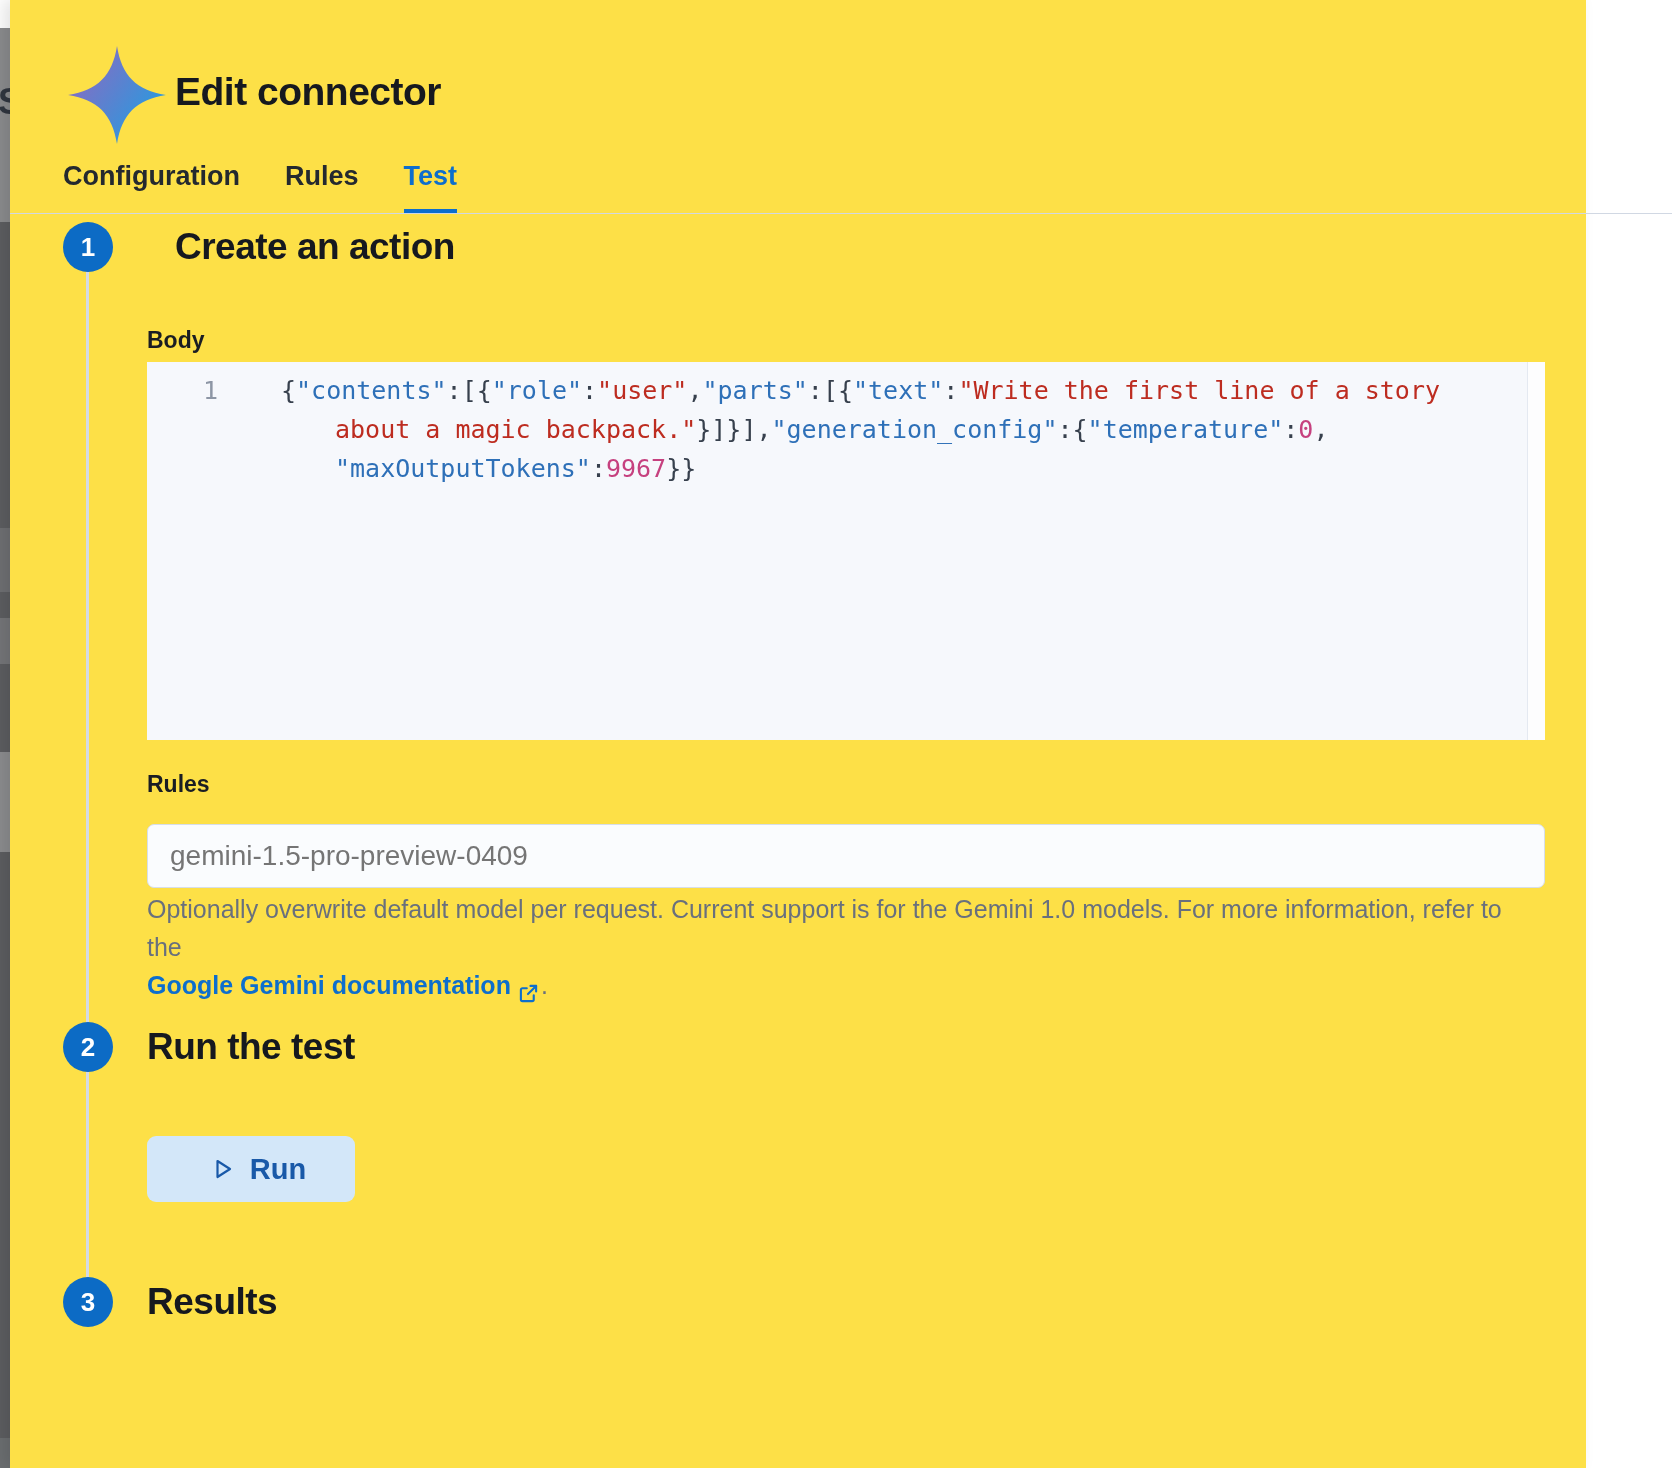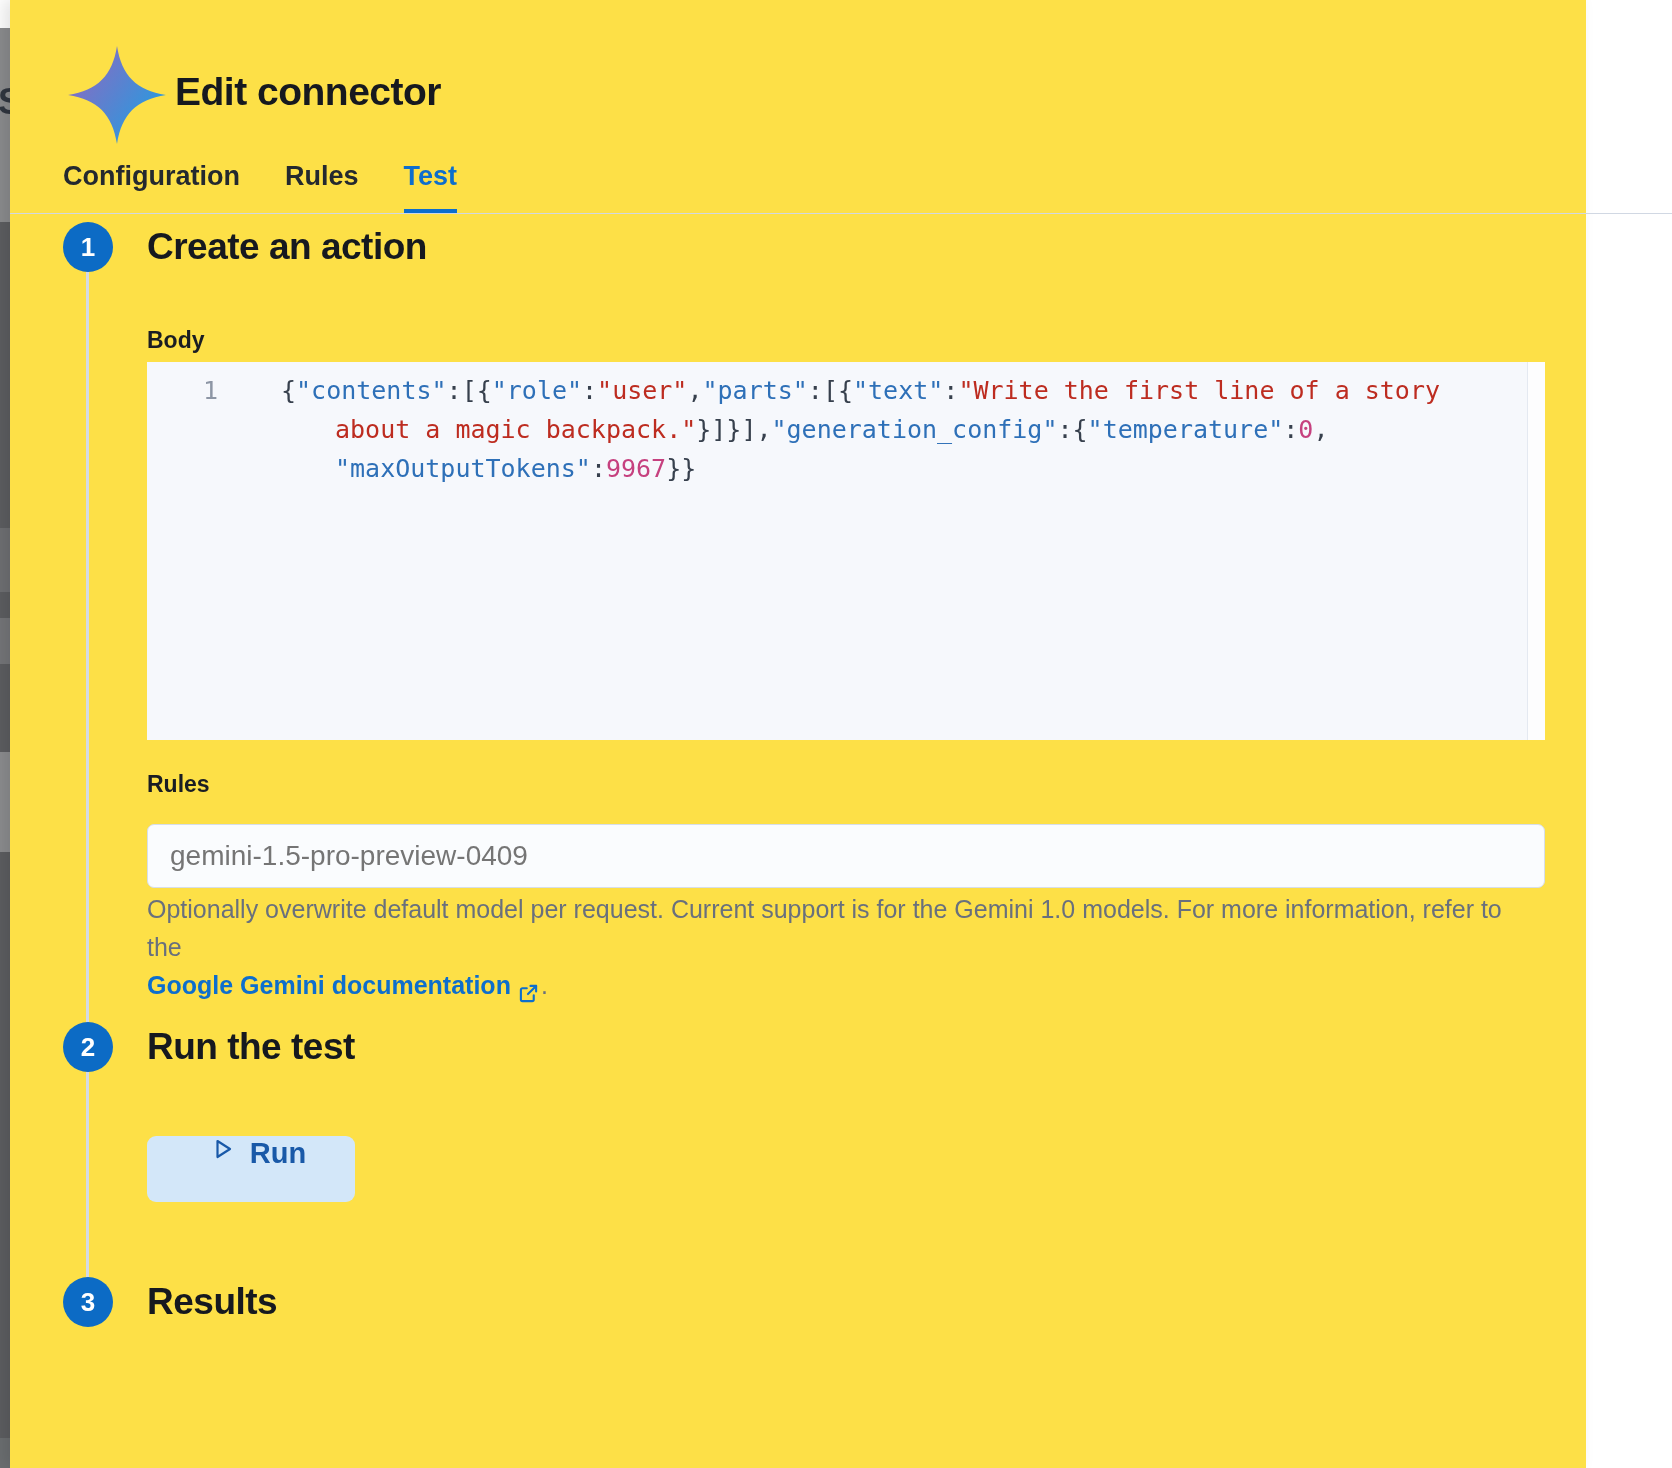--- a/index.html
+++ b/index.html
@@ -31,21 +31,21 @@
   .header-divider{position:absolute;left:0;top:213px;width:1662px;height:1px;background:#d1d8e3;}
   
   .step-line{position:absolute;left:76px;width:3px;background:#d4dae5;}
   .line-a{top:272px;height:750px;}
   .line-b{top:1072px;height:205px;}
   .step-circle{position:absolute;left:53px;width:50px;height:50px;border-radius:50%;background:#0c6bc5;color:#ffffff;font-size:26px;font-weight:700;display:flex;align-items:center;justify-content:center;}
   .circle-1{top:222px;}
   .circle-2{top:1022px;}
   .circle-3{top:1277px;}
   .step-title{position:absolute;left:137px;font-size:37px;font-weight:700;color:#16191f;letter-spacing:-0.5px;line-height:46px;}
-  .title-1{top:224px;}
+  .title-1{top:224px;margin-left:28px;}
   .title-2{top:1024px;}
   .title-3{top:1279px;}
   
   .field-label{position:absolute;left:137px;font-size:23px;font-weight:700;color:#1a1d23;line-height:28px;text-align:right;}
   .label-body{top:326px;}
   .label-model{top:770px;}
   .code-editor{position:absolute;left:137px;top:362px;width:1398px;height:378px;background:#f6f8fc;cursor:text;}
   .code-scrollstrip{position:absolute;right:0;top:0;width:17px;height:378px;background:#fdfdfe;border-left:1px solid #e4e9f1;}
   .code-lines{position:absolute;left:0;top:9px;right:18px;}
   .code-line{display:flex;font-family:"DejaVu Sans Mono","Liberation Mono",monospace;font-size:25px;line-height:39px;white-space:pre;}
@@ -56,21 +56,21 @@
   .tok-k{color:#2e70b8;}
   .tok-s{color:#bd2c20;}
   .tok-n{color:#c6417f;}
   
   .model-input{position:absolute;left:137px;top:812px;width:1398px;height:64px;box-sizing:border-box;background:#fafcfe;border:1px solid #d6deea;border-radius:7px;font-family:"Liberation Sans",sans-serif;font-size:28px;color:#7d8795;padding:0 22px;outline:none;margin-top:12px;}
   .helper{position:absolute;left:137px;top:890px;width:1365px;font-size:25px;line-height:38px;color:#69707d;}
   .helper .link-row{display:flex;align-items:flex-end;}
   .helper a{color:#0d6ecd;font-weight:600;text-decoration:none;cursor:pointer;}
   .ext-icon{width:21px;height:21px;margin-left:7px;margin-right:2px;}
   
-  .run-button{position:absolute;left:137px;top:1136px;width:208px;height:66px;background:#d3e7f9;border:none;border-radius:9px;display:flex;align-items:flex-start;justify-content:center;gap:15px;cursor:pointer;padding-left:21px;}
+  .run-button{position:absolute;left:137px;top:1136px;width:208px;height:66px;background:#d3e7f9;border:none;border-radius:9px;display:flex;align-items:center;justify-content:center;gap:15px;cursor:pointer;padding-left:21px;}
   .run-button .play{width:24px;height:24px;}
   .run-button .run-label{font-family:"Liberation Sans",sans-serif;font-size:29px;font-weight:600;color:#1959a8;}
 </style>
 </head>
 <body>
 
 <div class="backdrop">
   <div class="seg white"></div>
   <div class="seg g1"></div>
   <span class="bg-letter">S</span>

